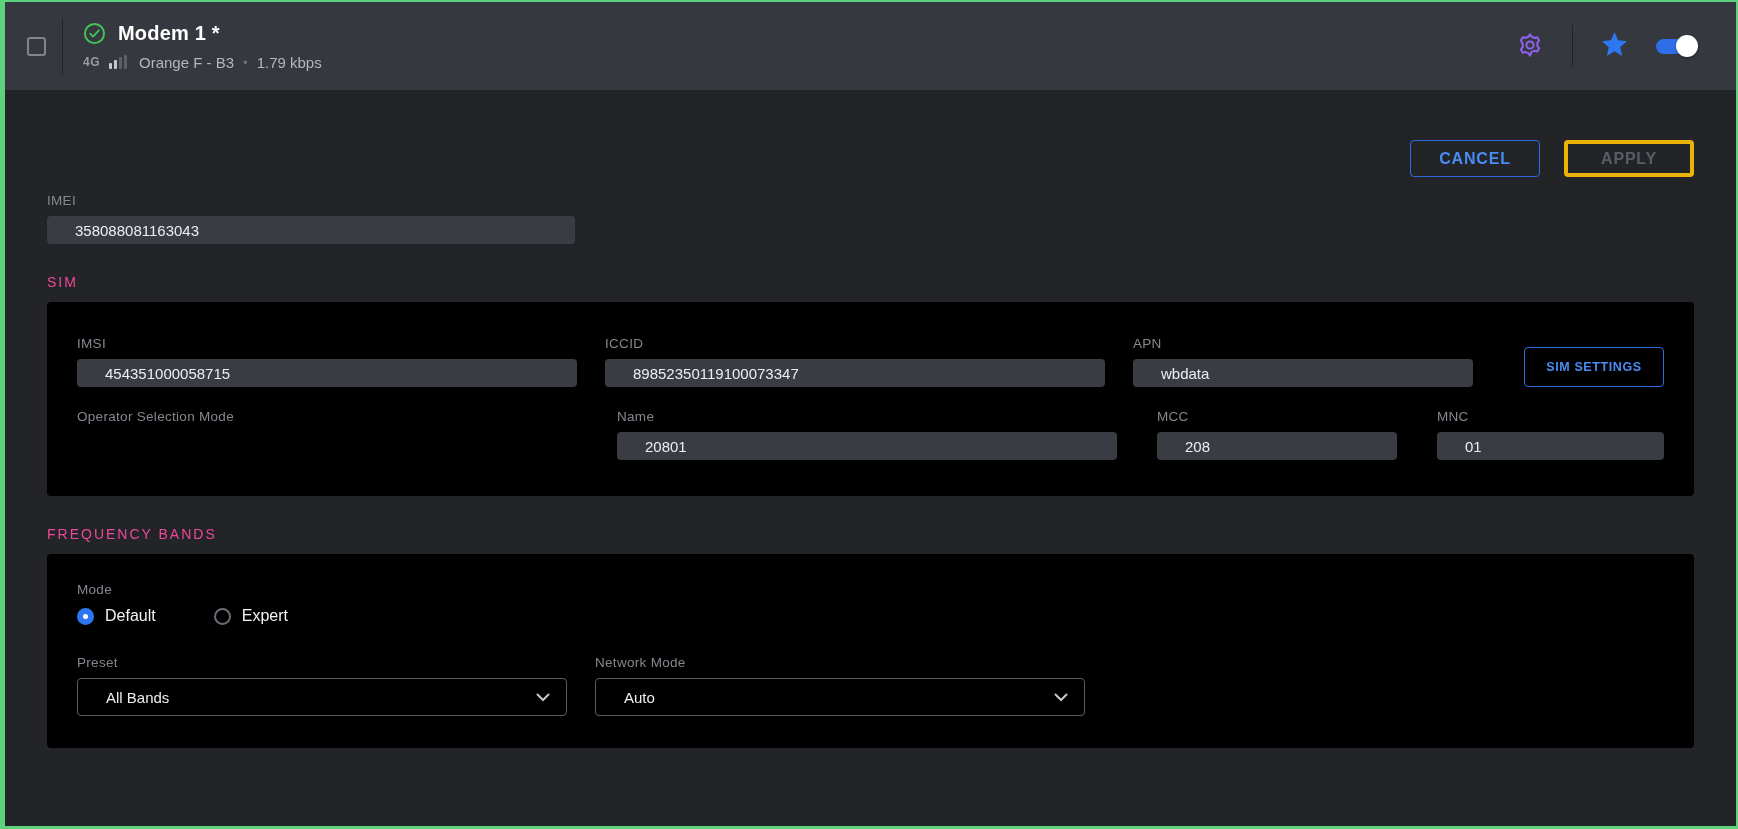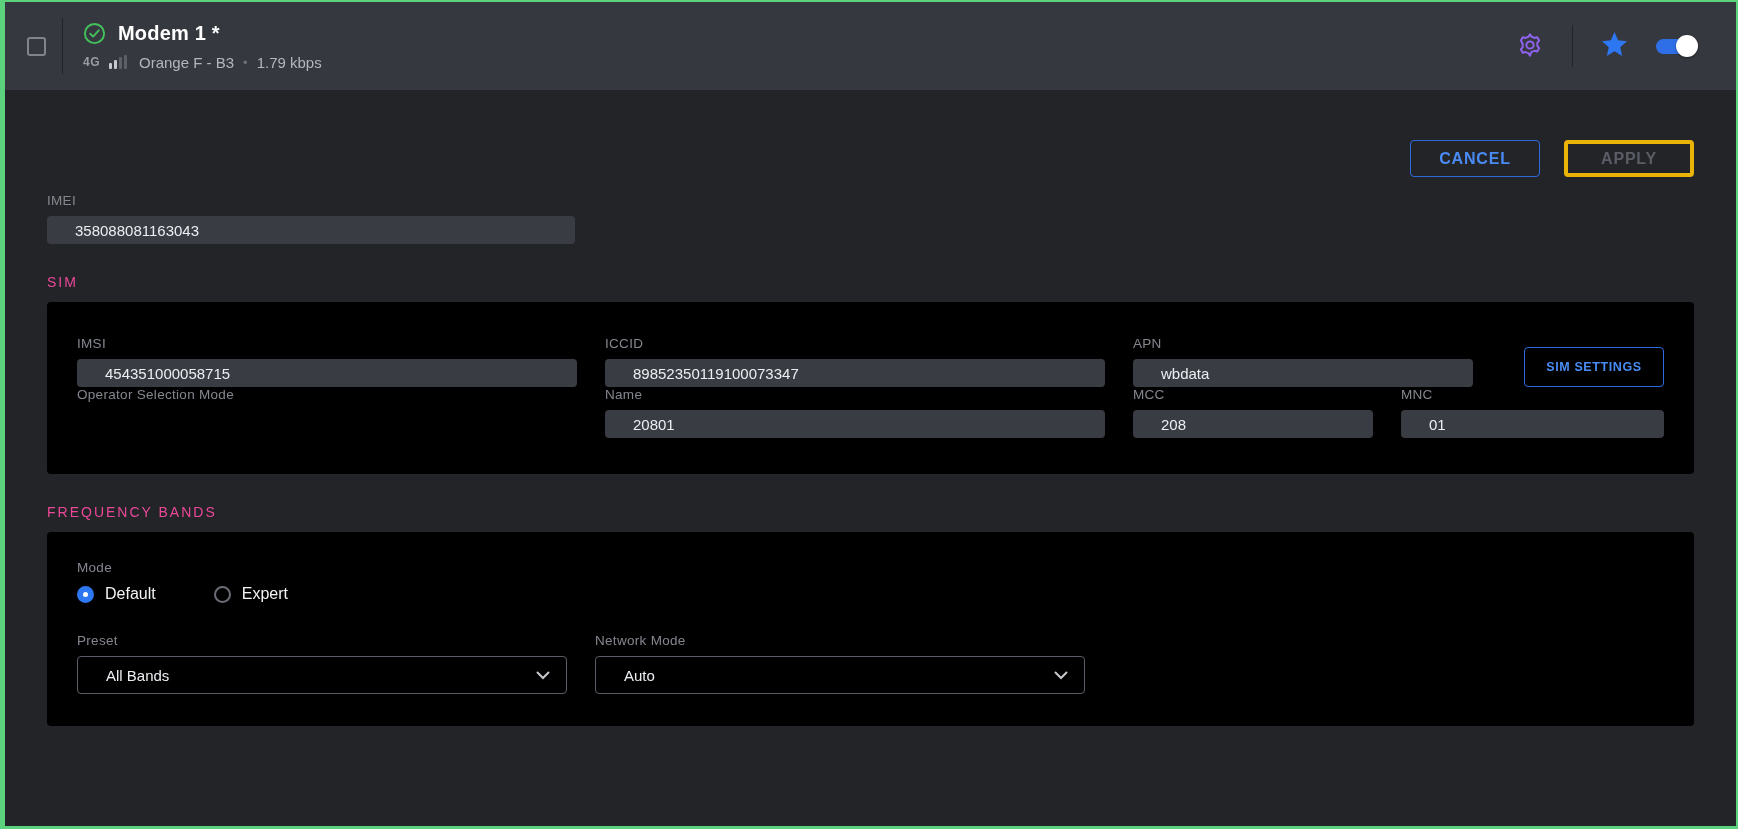--- a/index.html
+++ b/index.html
@@ -101,21 +101,22 @@
     padding: 34px 30px 36px 30px;
   }
   .sim-row1 {
     display: grid;
     grid-template-columns: 500px 500px 340px 1fr;
     column-gap: 28px;
   }
   .sim-row2 {
     display: grid;
     grid-template-columns: 500px 500px 240px 1fr;
-    column-gap: 28px;
+    column-gap: 40px;
+    margin-top: 22px;
   }
   .btn-outline-blue {
     height: 40px; align-self: end;
     justify-self: end; min-width: 140px;
     border: 1px solid #2d6be0; border-radius: 4px;
     background: transparent; color: #4a8cf5;
     font-family: "Liberation Sans", sans-serif;
     font-size: 12.5px; font-weight: 700; letter-spacing: .6px;
     cursor: pointer; padding: 0 16px;
   }

